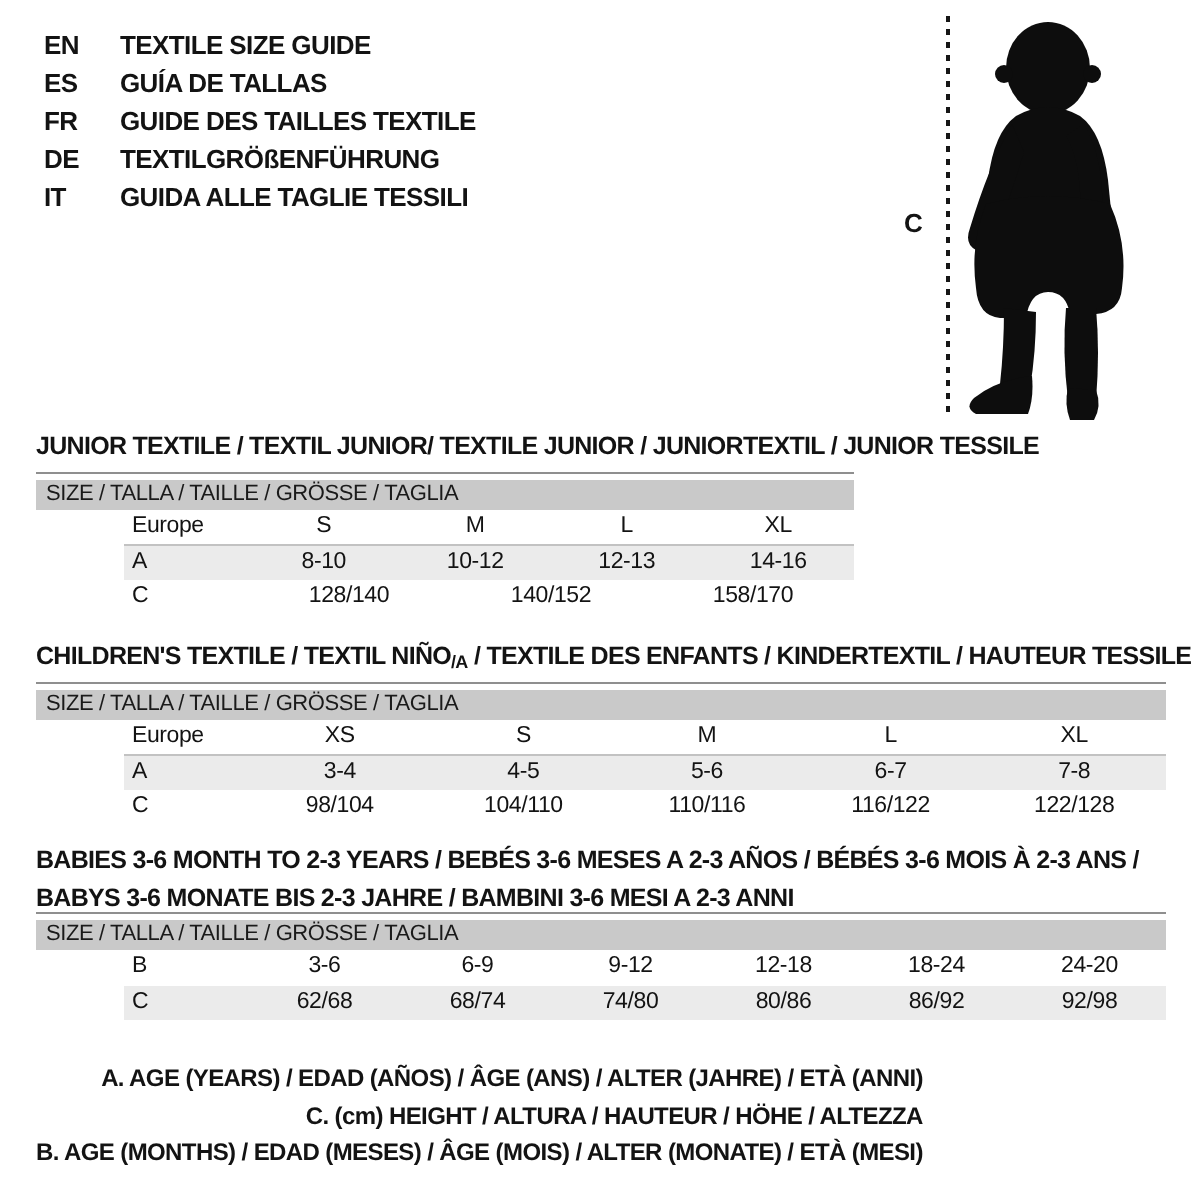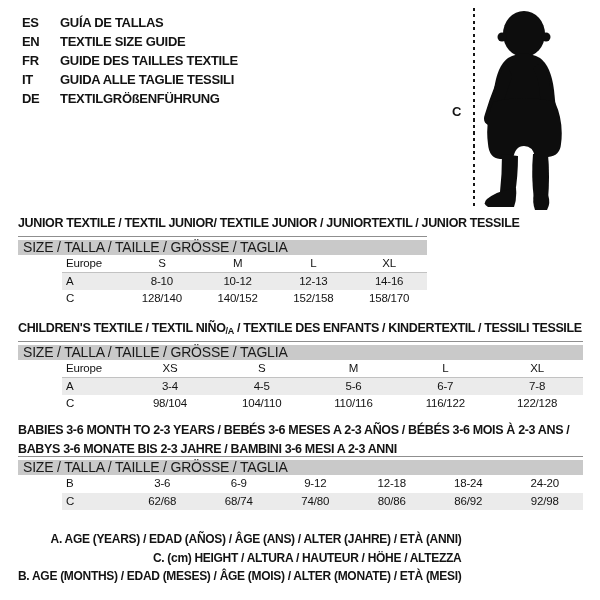--- a/index.html
+++ b/index.html
@@ -27,21 +27,21 @@
   .sec-title {
     position:absolute; left:18px; font-weight:bold; font-size:12.5px;
     letter-spacing:-0.35px; white-space:nowrap; line-height:19px;
   }
   .sub-mark { font-size:9px; vertical-align:-2px; }
 
   
   .gtable { position:absolute; left:18px; border-top:1px solid #8f8f8f; padding-top:3px; }
   .size-bar {
     height:15px; line-height:15px; background:#c9c9c9; color:#1a1a1a;
-    font-size:14px; padding-left:5px; letter-spacing:-0.2px;
+    font-size:11px; padding-left:5px; letter-spacing:-0.2px;
   }
   .t-row { display:flex; height:17.5px; line-height:17.5px; font-size:11.5px; letter-spacing:-0.2px;margin-left:44px; }
   .t-label { width:62px; padding-left:4px; text-align:left; }
   .t-cell { flex:1; text-align:center; }
   .europe-row { border-bottom:1px solid #c2c2c2; }
   .row-shade { background:#ebebeb; }
   #table-1 { top:236px; width:409px; }
   #table-2 { top:341px; width:565px; }
   #table-3 { top:456px; width:565px; }
 
@@ -49,38 +49,38 @@
   #footnotes { position:absolute; left:18px; top:530px; }
   .footnote { font-weight:bold; font-size:12px; line-height:18.5px; letter-spacing:-0.3px; white-space:nowrap;text-align:right; }
 </style>
 </head>
 <body>
 
 <div id="canvas">
 
   <div id="lang-block">
     <div class="lang-row">
+      <span class="lang-code">EN</span>
+      <span class="lang-label">TEXTILE SIZE GUIDE</span>
+    </div>
+    <div class="lang-row">
       <span class="lang-code">ES</span>
       <span class="lang-label">GUÍA DE TALLAS</span>
-    </div>
-    <div class="lang-row">
-      <span class="lang-code">EN</span>
-      <span class="lang-label">TEXTILE SIZE GUIDE</span>
     </div>
     <div class="lang-row">
       <span class="lang-code">FR</span>
       <span class="lang-label">GUIDE DES TAILLES TEXTILE</span>
     </div>
     <div class="lang-row">
+      <span class="lang-code">DE</span>
+      <span class="lang-label">TEXTILGRÖßENFÜHRUNG</span>
+    </div>
+    <div class="lang-row">
       <span class="lang-code">IT</span>
       <span class="lang-label">GUIDA ALLE TAGLIE TESSILI</span>
-    </div>
-    <div class="lang-row">
-      <span class="lang-code">DE</span>
-      <span class="lang-label">TEXTILGRÖßENFÜHRUNG</span>
     </div>
   </div>
 
   <div id="measure-line"></div>
   <div id="height-label">C</div>
   <svg id="baby-svg" width="104" height="208" viewBox="0 0 104 208" aria-hidden="true">
     <g fill="#0d0d0d">
       <ellipse cx="46" cy="30" rx="21" ry="23"></ellipse>
       <circle cx="24" cy="33" r="4.5"></circle>
       <circle cx="68" cy="33" r="4.5"></circle>
@@ -109,27 +109,26 @@
       <div class="t-label">A</div>
       <div class="t-cell">8-10</div>
       <div class="t-cell">10-12</div>
       <div class="t-cell">12-13</div>
       <div class="t-cell">14-16</div>
     </div>
     <div class="t-row">
       <div class="t-label">C</div>
       <div class="t-cell">128/140</div>
       <div class="t-cell">140/152</div>
-      <div class="t-cell">152/158</div>
       <div class="t-cell">158/170</div>
     </div>
   </div>
 
   <div class="sec-title" style="top:319px;">
-    <span>CHILDREN'S TEXTILE / TEXTIL NIÑO</span><span class="sub-mark">/A</span><span> / TEXTILE DES ENFANTS / KINDERTEXTIL / TESSILI TESSILE</span>
+    <span>CHILDREN'S TEXTILE / TEXTIL NIÑO</span><span class="sub-mark">/A</span><span> / TEXTILE DES ENFANTS / KINDERTEXTIL / HAUTEUR TESSILE</span>
   </div>
   <div class="gtable" id="table-2">
     <div class="size-bar">SIZE / TALLA / TAILLE / GRÖSSE / TAGLIA</div>
     <div class="t-row europe-row">
       <div class="t-label">Europe</div>
       <div class="t-cell">XS</div>
       <div class="t-cell">S</div>
       <div class="t-cell">M</div>
       <div class="t-cell">L</div>
       <div class="t-cell">XL</div>

